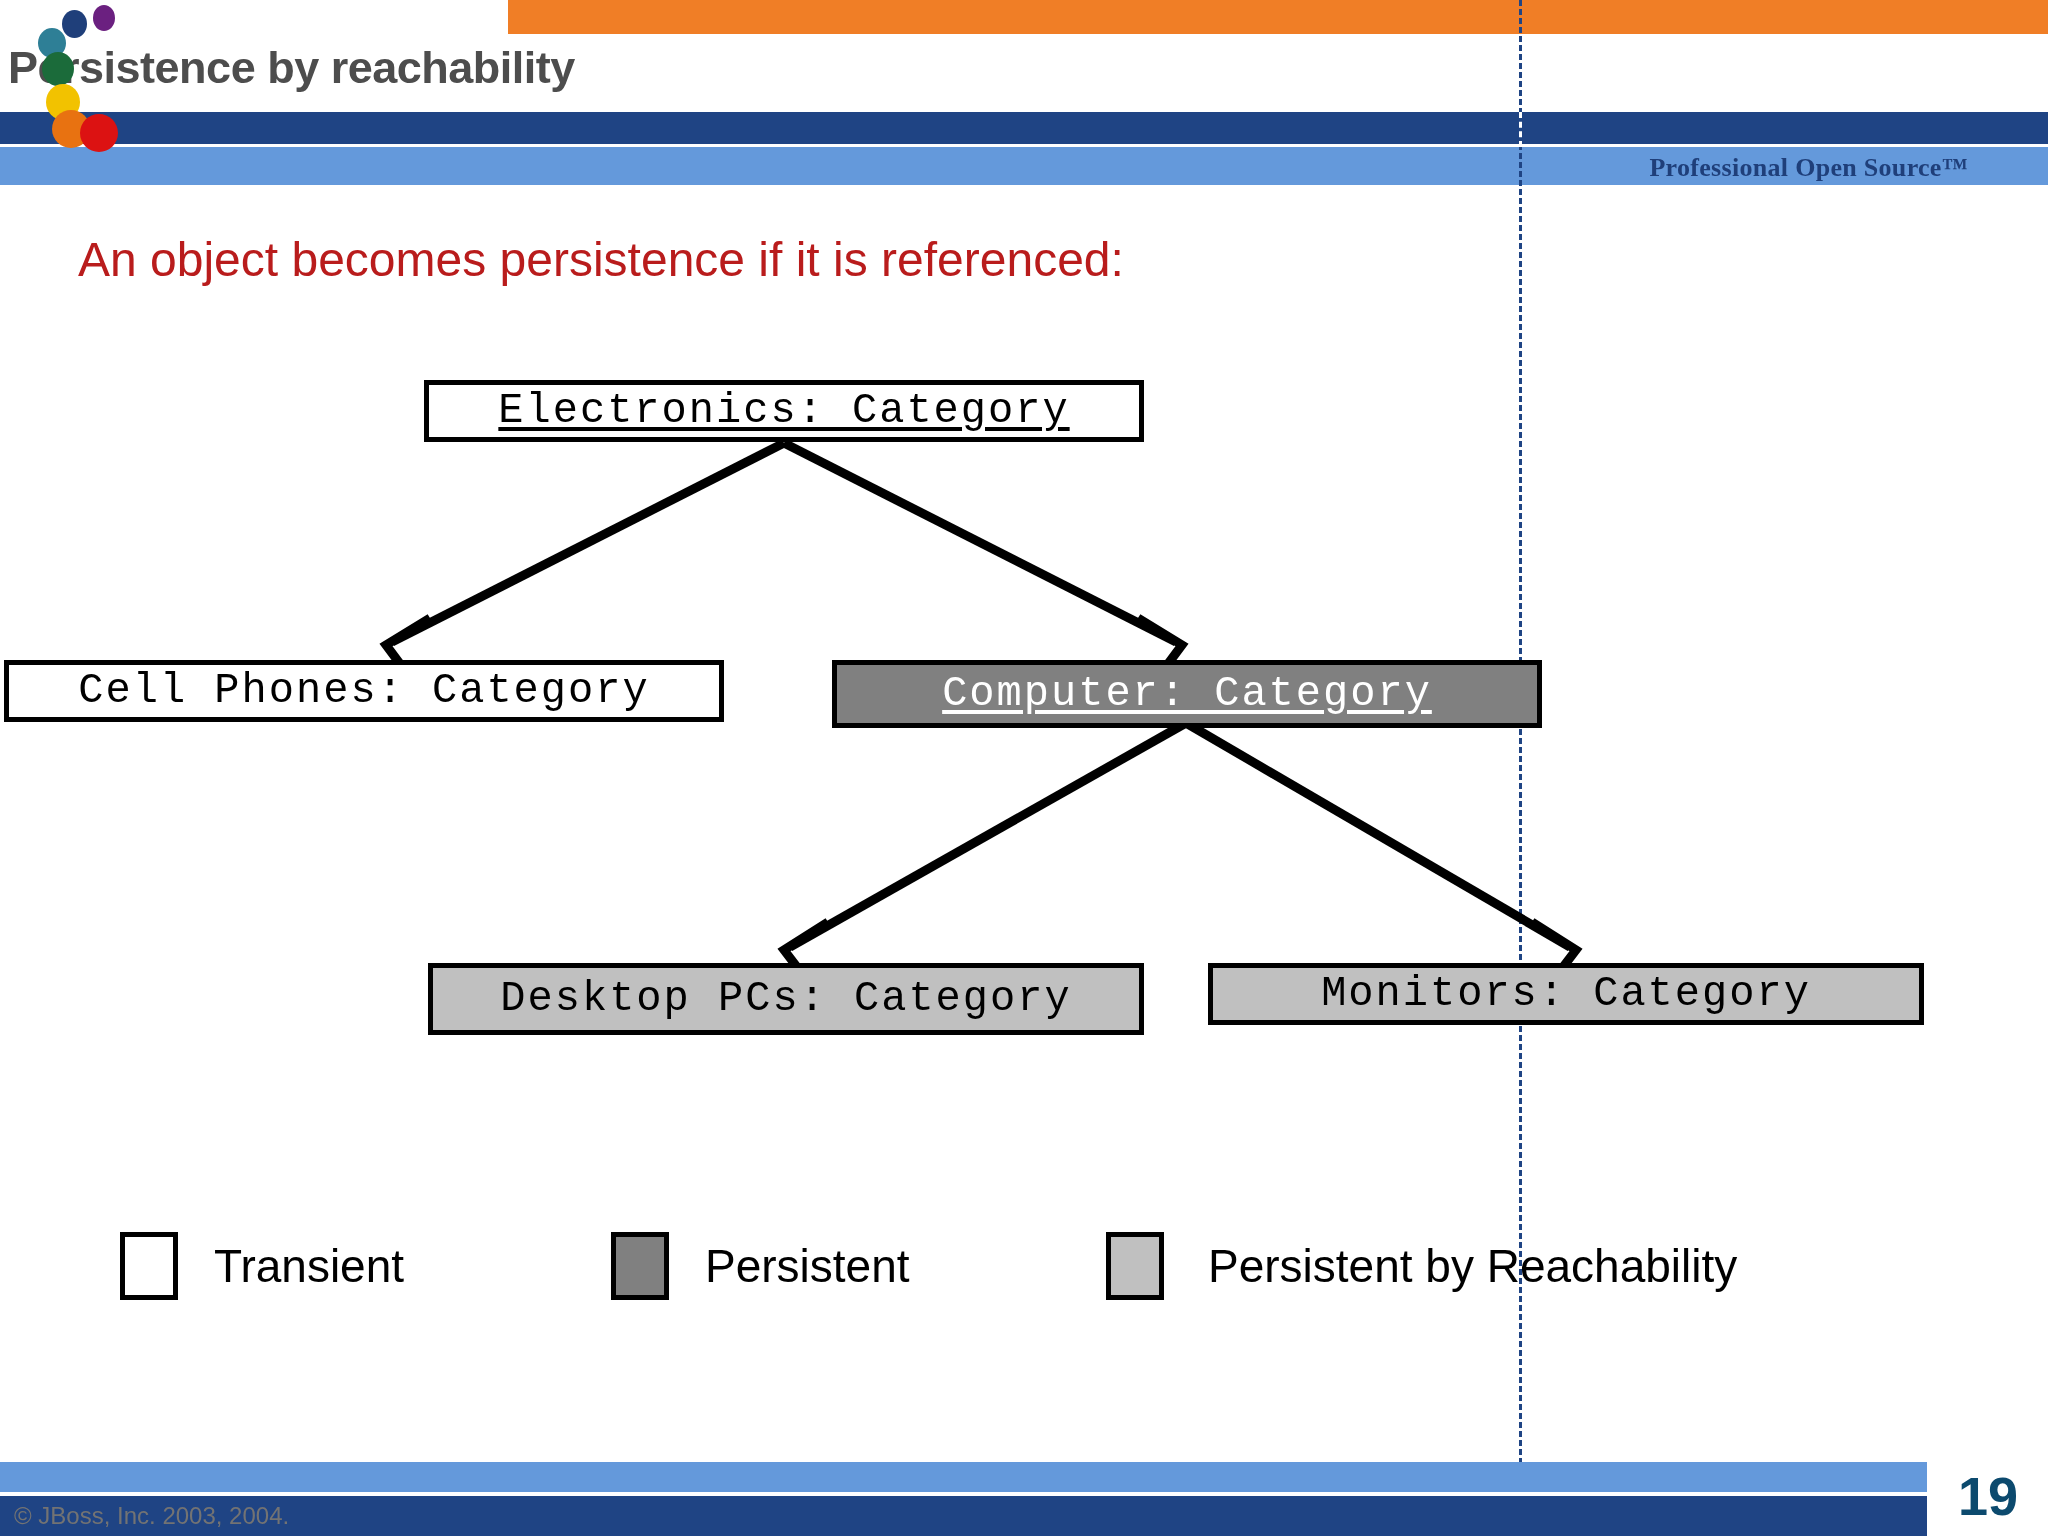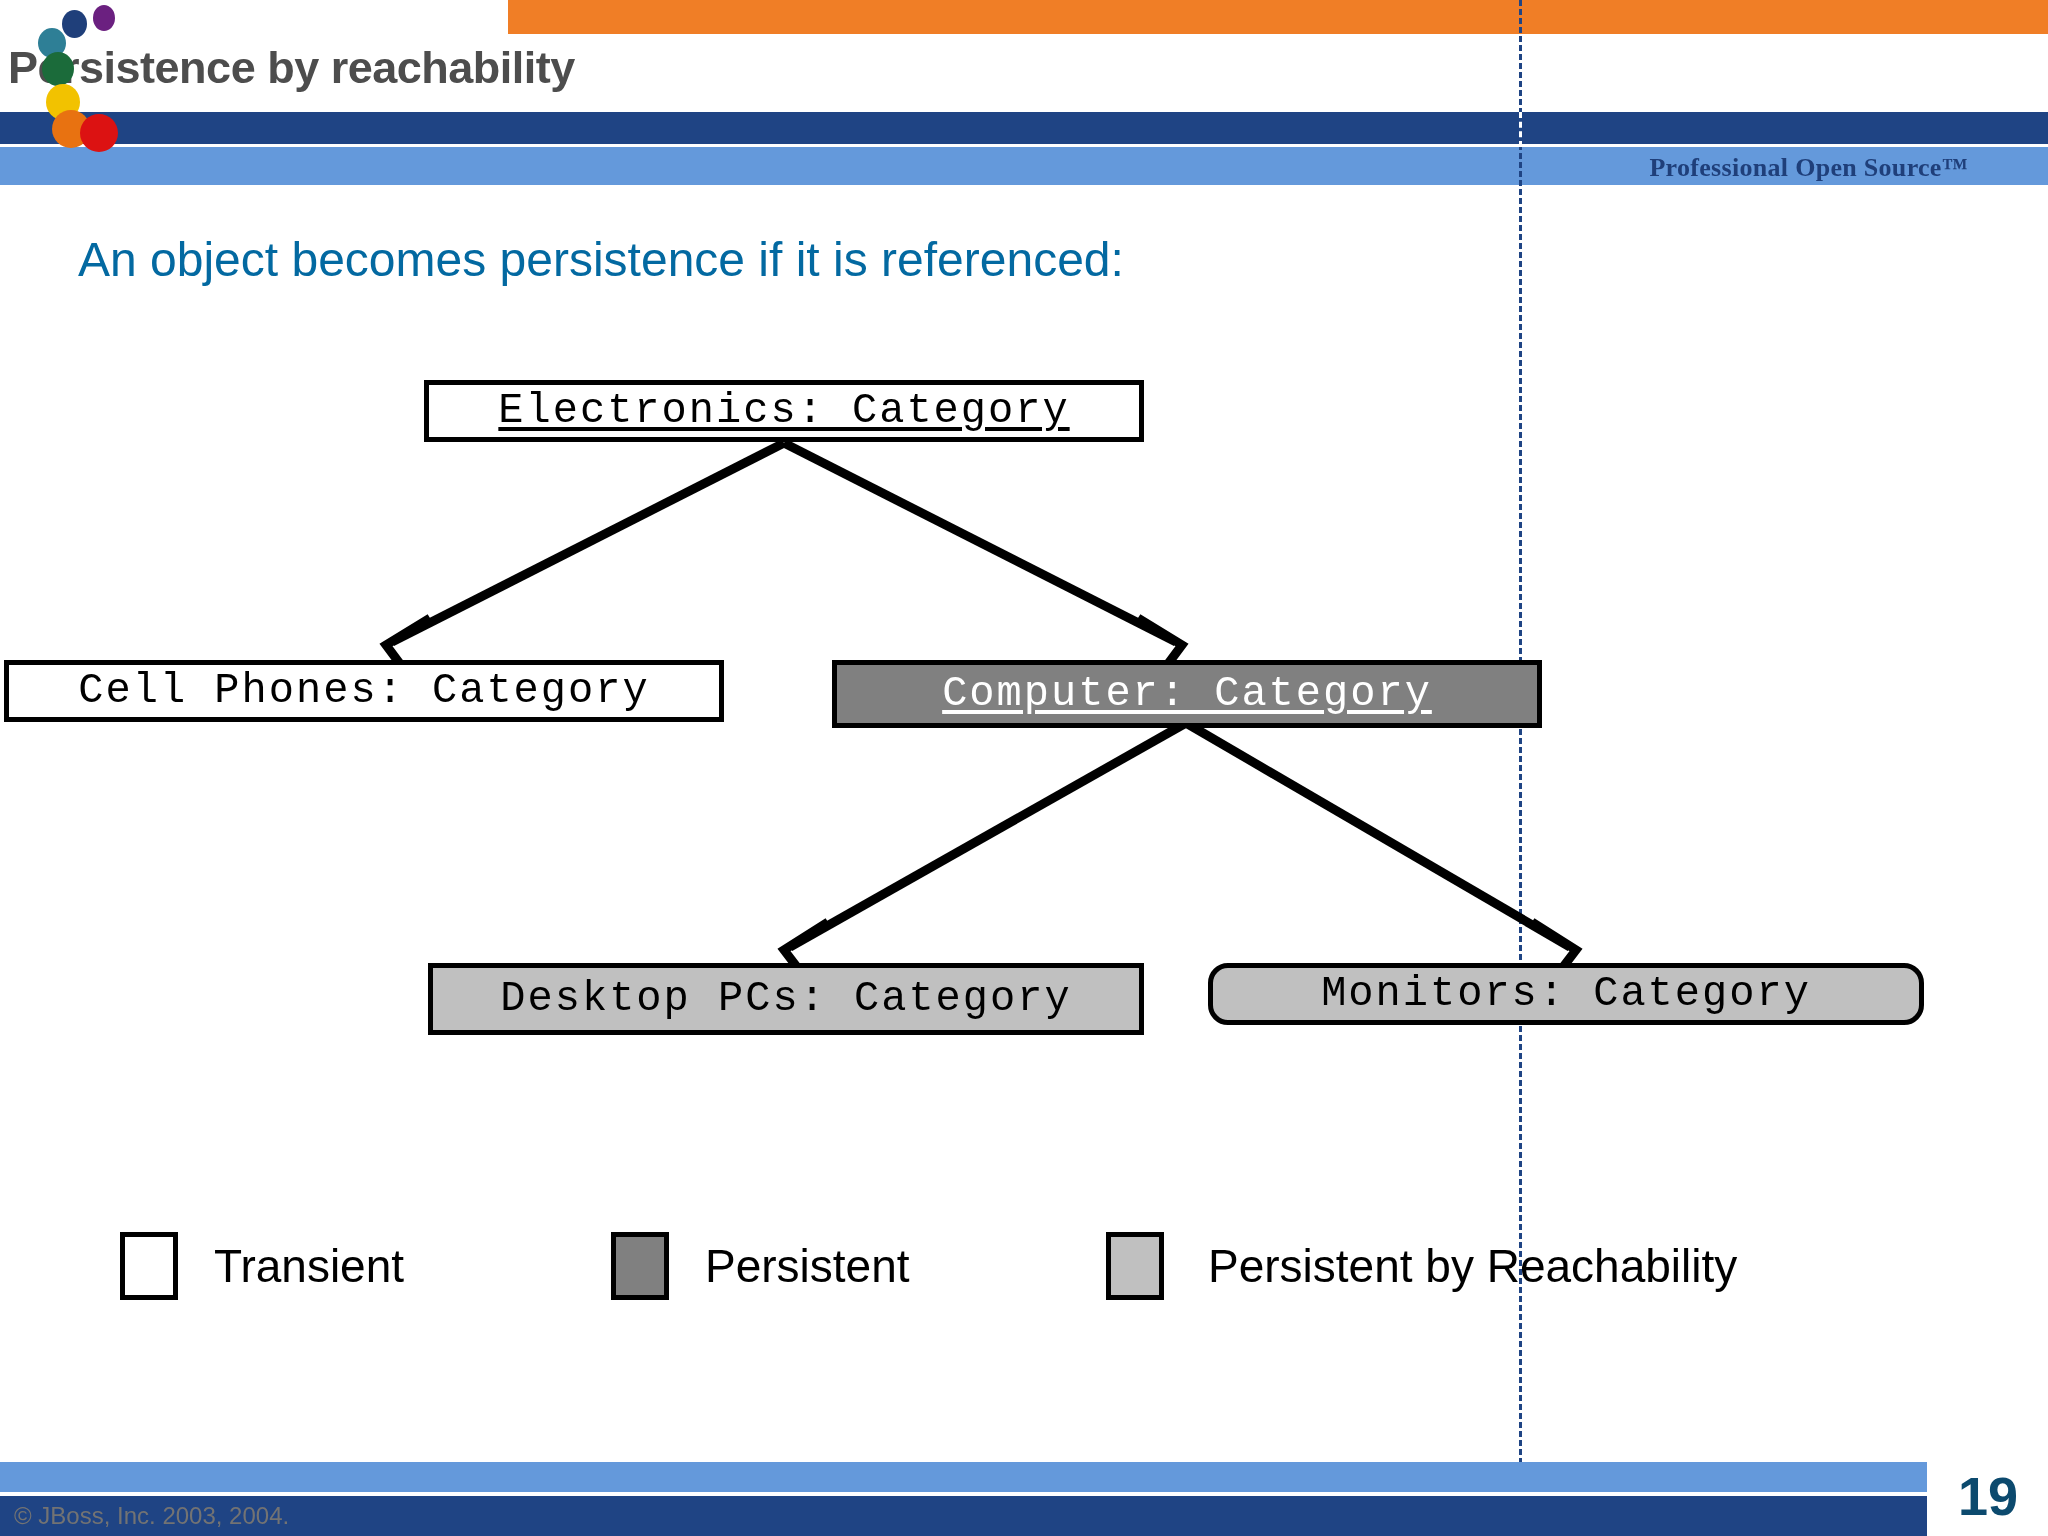--- a/index.html
+++ b/index.html
@@ -94,21 +94,21 @@
 
   
   .logo-dots { position: absolute; left: 0; top: 0; width: 200px; height: 160px; }
   .dot { position: absolute; border-radius: 50%; }
 
   
   .lede {
     position: absolute;
     left: 78px; top: 232px;
     font-size: 48px;
-    color: #0369a1;
+    color: #b91c1c;
     white-space: nowrap;
   }
 
   .uml-box {
     position: absolute;
     box-sizing: border-box;
     border: 5px solid #000000;
     display: flex;
     align-items: center;
     justify-content: center;
@@ -242,21 +242,21 @@
     </div>
     <div class="uml-box box-transient" style="left: 4px; top: 660px; width: 720px; height: 62px;">
       <span>Cell Phones: Category</span>
     </div>
     <div class="uml-box box-persistent" style="left: 832px; top: 660px; width: 710px; height: 68px;">
       <span class="ul">Computer: Category</span>
     </div>
     <div class="uml-box box-reach" style="left: 428px; top: 963px; width: 716px; height: 72px;">
       <span>Desktop PCs: Category</span>
     </div>
-    <div class="uml-box box-reach" style="left: 1208px; top: 963px; width: 716px; height: 62px; border-radius: 20px;">
+    <div class="uml-box box-reach" style="left: 1208px; top: 963px; width: 716px; height: 62px;">
       <span>Monitors: Category</span>
     </div>
   </div>
 
 <div class="legend" id="legend">
     <div class="legend-item" style="left: 104px; top: 0px;">
       <span class="legend-swatch sw-transient"></span>
       <span class="legend-label">Transient</span>
     </div>
     <div class="legend-item" style="left: 595px; top: 0px;">

